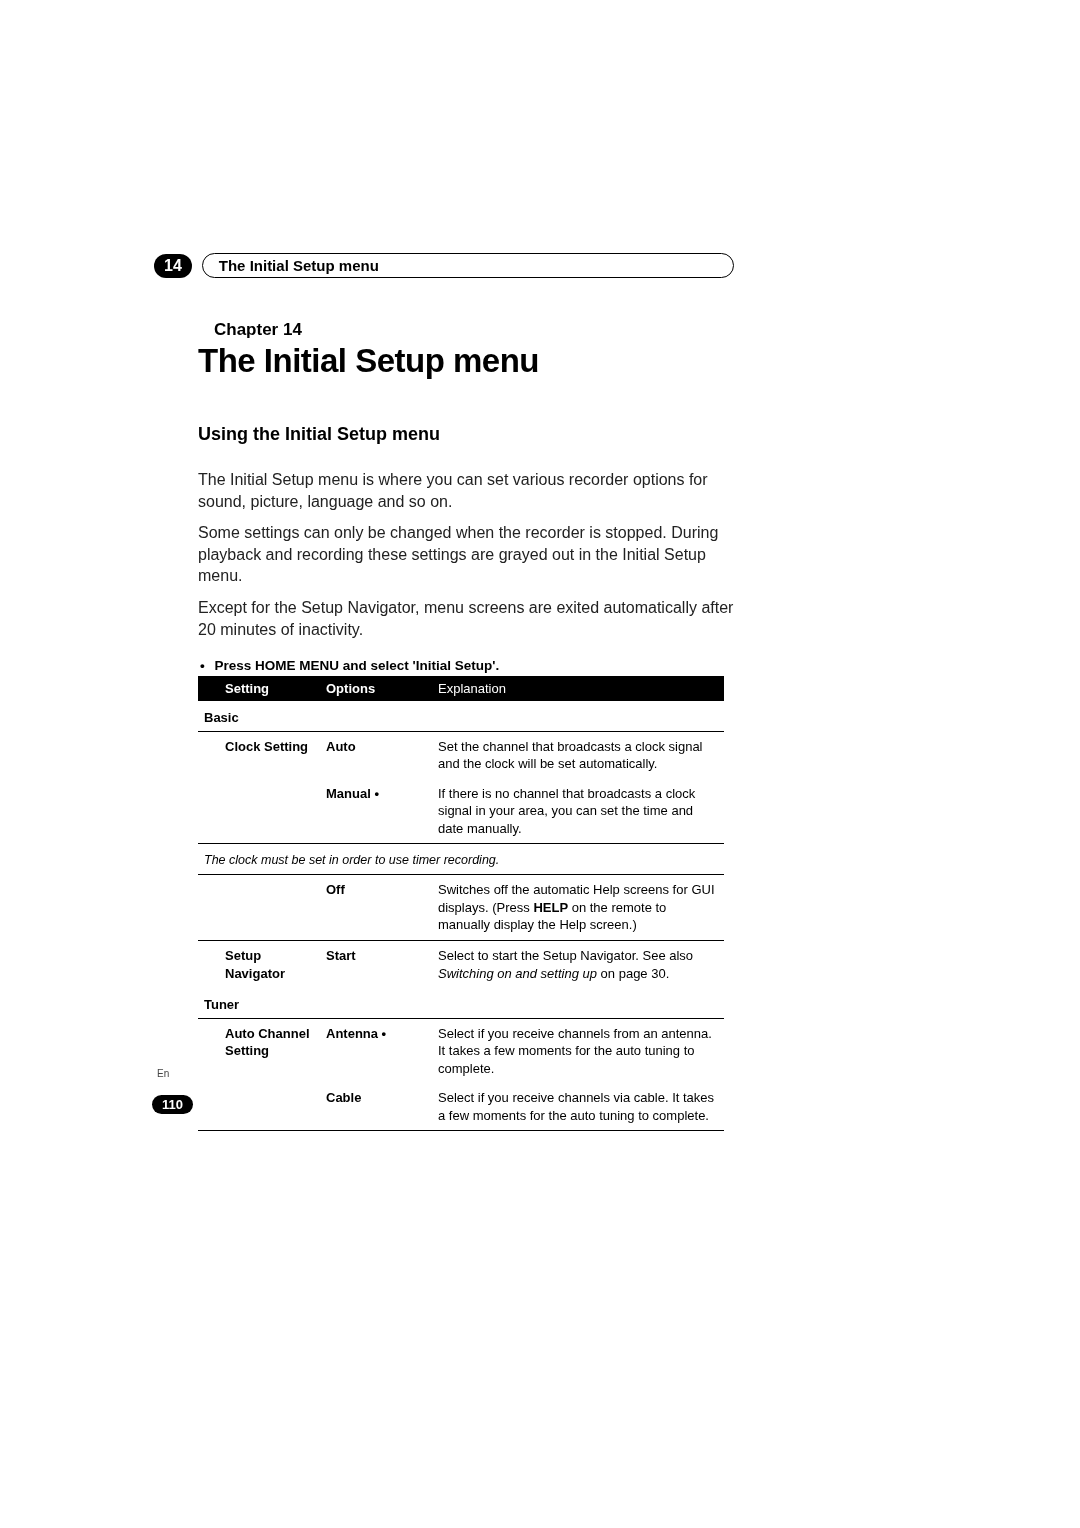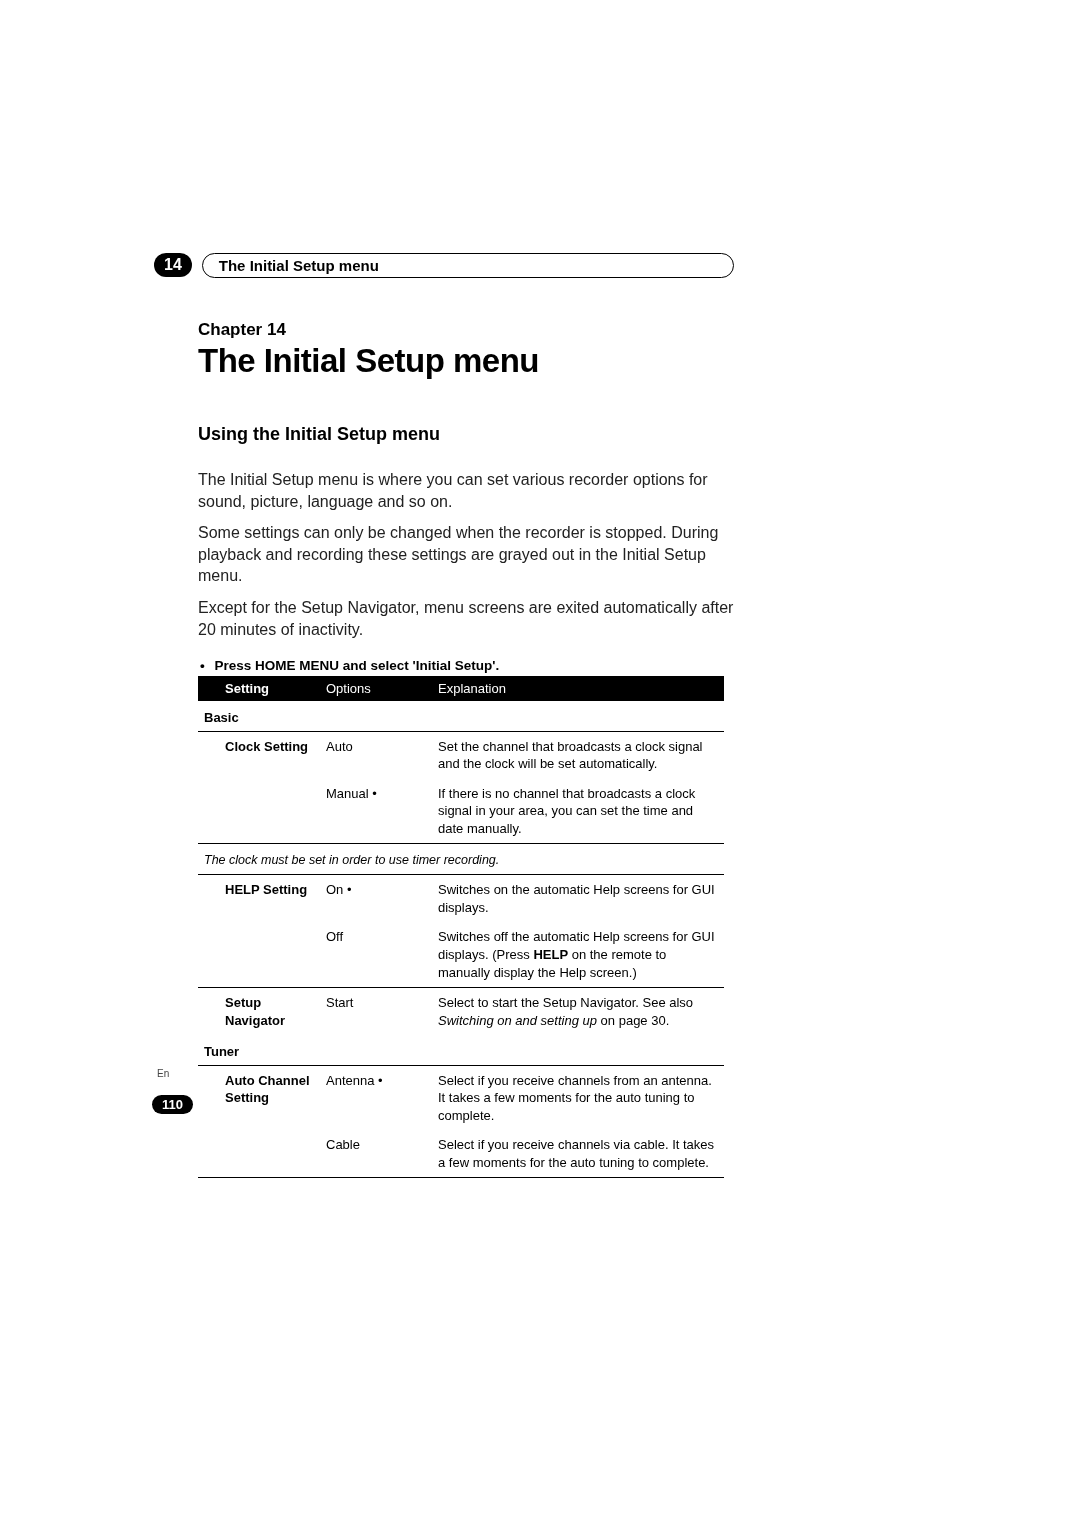--- a/index.html
+++ b/index.html
@@ -15,21 +15,21 @@
       position: relative;
     }
     .page-content {
       position: absolute;
       top: 253px;
       left: 154px;
       width: 580px;
     }
     .header-row {
       display: flex;
-      align-items: flex-start;
+      align-items: center;
       gap: 10px;
       margin-bottom: 42px;
     }
     .chapter-badge {
       background: #000;
       color: #fff;
       font-weight: bold;
       font-size: 16px;
       border-radius: 12px;
       padding: 3px 10px;
@@ -40,21 +40,21 @@
       border: 1.5px solid #000;
       border-radius: 14px;
       padding: 3px 16px;
       font-weight: bold;
       font-size: 15px;
       flex: 1;
     }
     .chapter-label {
       font-weight: bold;
       font-size: 17px;
-      margin-left: 44px;
+      margin-left: 60px;
       margin-bottom: 2px;
     }
     .chapter-title {
       font-weight: 900;
       font-size: 33px;
       margin-left: 44px;
       margin-bottom: 44px;
       letter-spacing: -0.5px;
     }
     .section-heading {
@@ -109,21 +109,21 @@
       padding: 6px 6px 6px 6px;
       line-height: 1.35;
     }
     .settings-table .col-setting {
       width: 122px;
       font-weight: bold;
       padding-left: 27px;
     }
     .settings-table .col-options {
       width: 112px;
-      font-weight: normal;
+      font-weight: bold;
     }
     .settings-table .col-explanation {
       font-weight: normal;
     }
     .section-row td {
       font-weight: bold;
       border-bottom: 1px solid #000;
       padding-top: 8px;
       padding-bottom: 4px;
     }
@@ -213,25 +213,20 @@
         <td class="col-explanation">If there is no channel that broadcasts a clock signal in your area, you can set the time and date manually.</td>
       </tr>
       <tr class="sep-row">
           <td colspan="3"></td>
         </tr>
       <tr class="italic-note-row">
         <td colspan="3">The clock must be set in order to use timer recording.</td>
       </tr>
 
       <tr>
-        <td class="col-setting">HELP Setting</td>
-        <td class="col-options">On •</td>
-        <td class="col-explanation">Switches on the automatic Help screens for GUI displays.</td>
-      </tr>
-      <tr>
         <td class="col-setting"></td>
         <td class="col-options">Off</td>
         <td class="col-explanation">
           <span>Switches off the automatic Help screens for GUI displays. (Press </span><span class="inline-bold">HELP</span><span> on the remote to manually display the Help screen.)</span>
         </td>
       </tr>
       <tr class="sep-row">
           <td colspan="3"></td>
         </tr>
 

